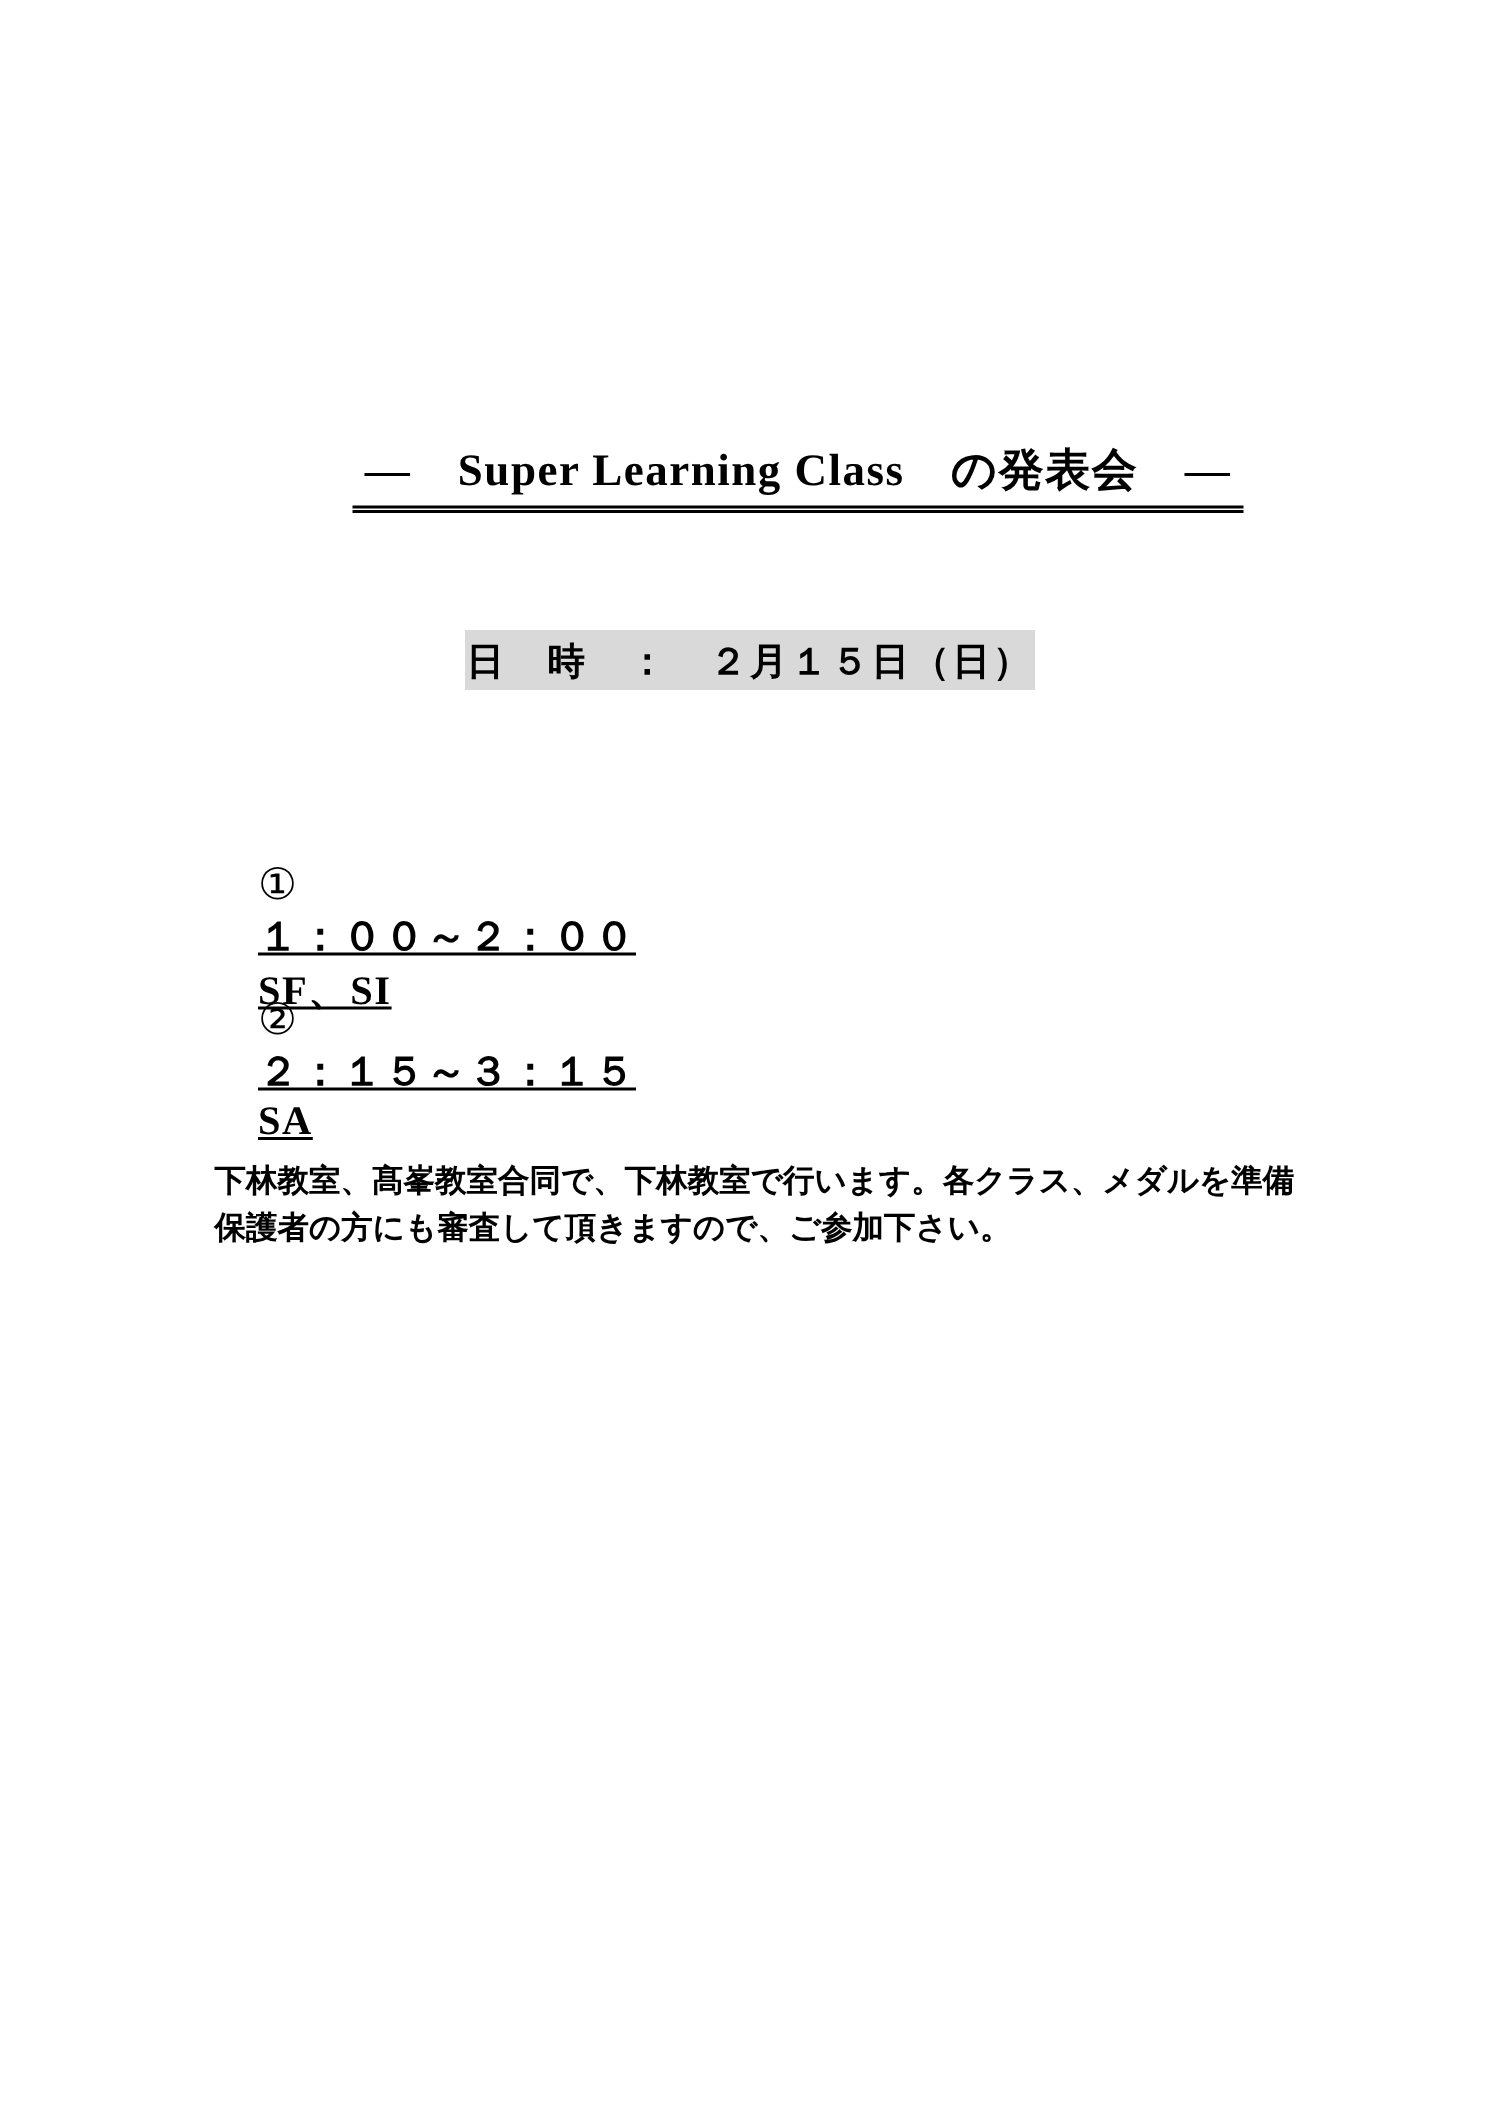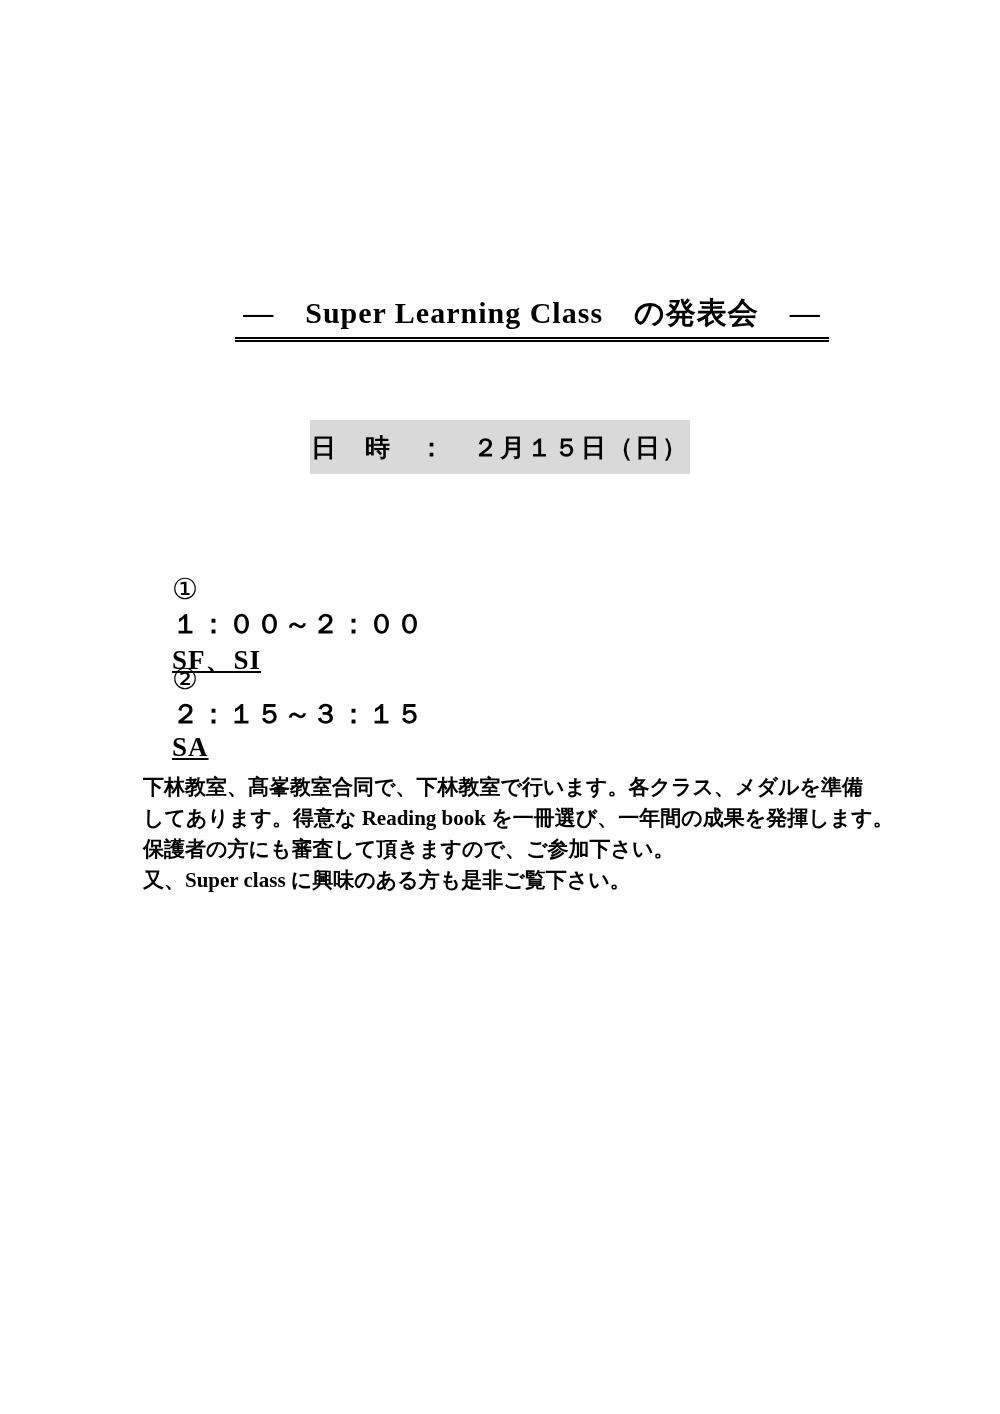--- a/index.html
+++ b/index.html
@@ -31,21 +31,21 @@
     letter-spacing: 1px;
     white-space: pre;
     border-bottom: 5px double #000000;
     padding: 0 8px 3px 8px;
   }
   .date-box {
     position: absolute;
     left: 310px;
     top: 420px;
     width: 380px;
-    height: 54px;
+    height: 40px;
     background: #d9d9d9;
     display: flex;
     align-items: center;
     justify-content: center;
   }
   .date-text {
     font-size: 25px;
     letter-spacing: 2px;
     white-space: pre;
   }
@@ -59,20 +59,21 @@
     display: inline-block;
     width: 60px;
     font-family: "DejaVu Sans", "Liberation Sans", sans-serif;
     font-weight: normal;
     font-size: 29px;
   }
   .schedule-row .time {
     display: inline-block;
     width: 292px;
     letter-spacing: 1px;
+    text-decoration: underline;
   }
   .schedule-row .classes {
     display: inline-block;
     letter-spacing: 1px;
     text-decoration: underline;
   }
   .row-1 { top: 541px; }
   .row-2 { top: 631px; }
   .body-text {
     position: absolute;
@@ -107,18 +108,16 @@
   </div>
 
   <div class="schedule-row row-2">
     <span class="marker">②</span>
     <span class="time">２：１５～３：１５</span>
     <span class="classes">SA</span>
   </div>
 
   <div class="body-text">
     <div class="body-line">下林教室、髙峯教室合同で、下林教室で行います。各クラス、メダルを準備</div>
-    <div class="body-line">してあります。得意な Reading book を一冊選び、一年間の成果を発揮します。</div>
     <div class="body-line">保護者の方にも審査して頂きますので、ご参加下さい。</div>
-    <div class="body-line">又、Super class に興味のある方も是非ご覧下さい。</div>
   </div>
 
 </div>
 
 </body></html>

